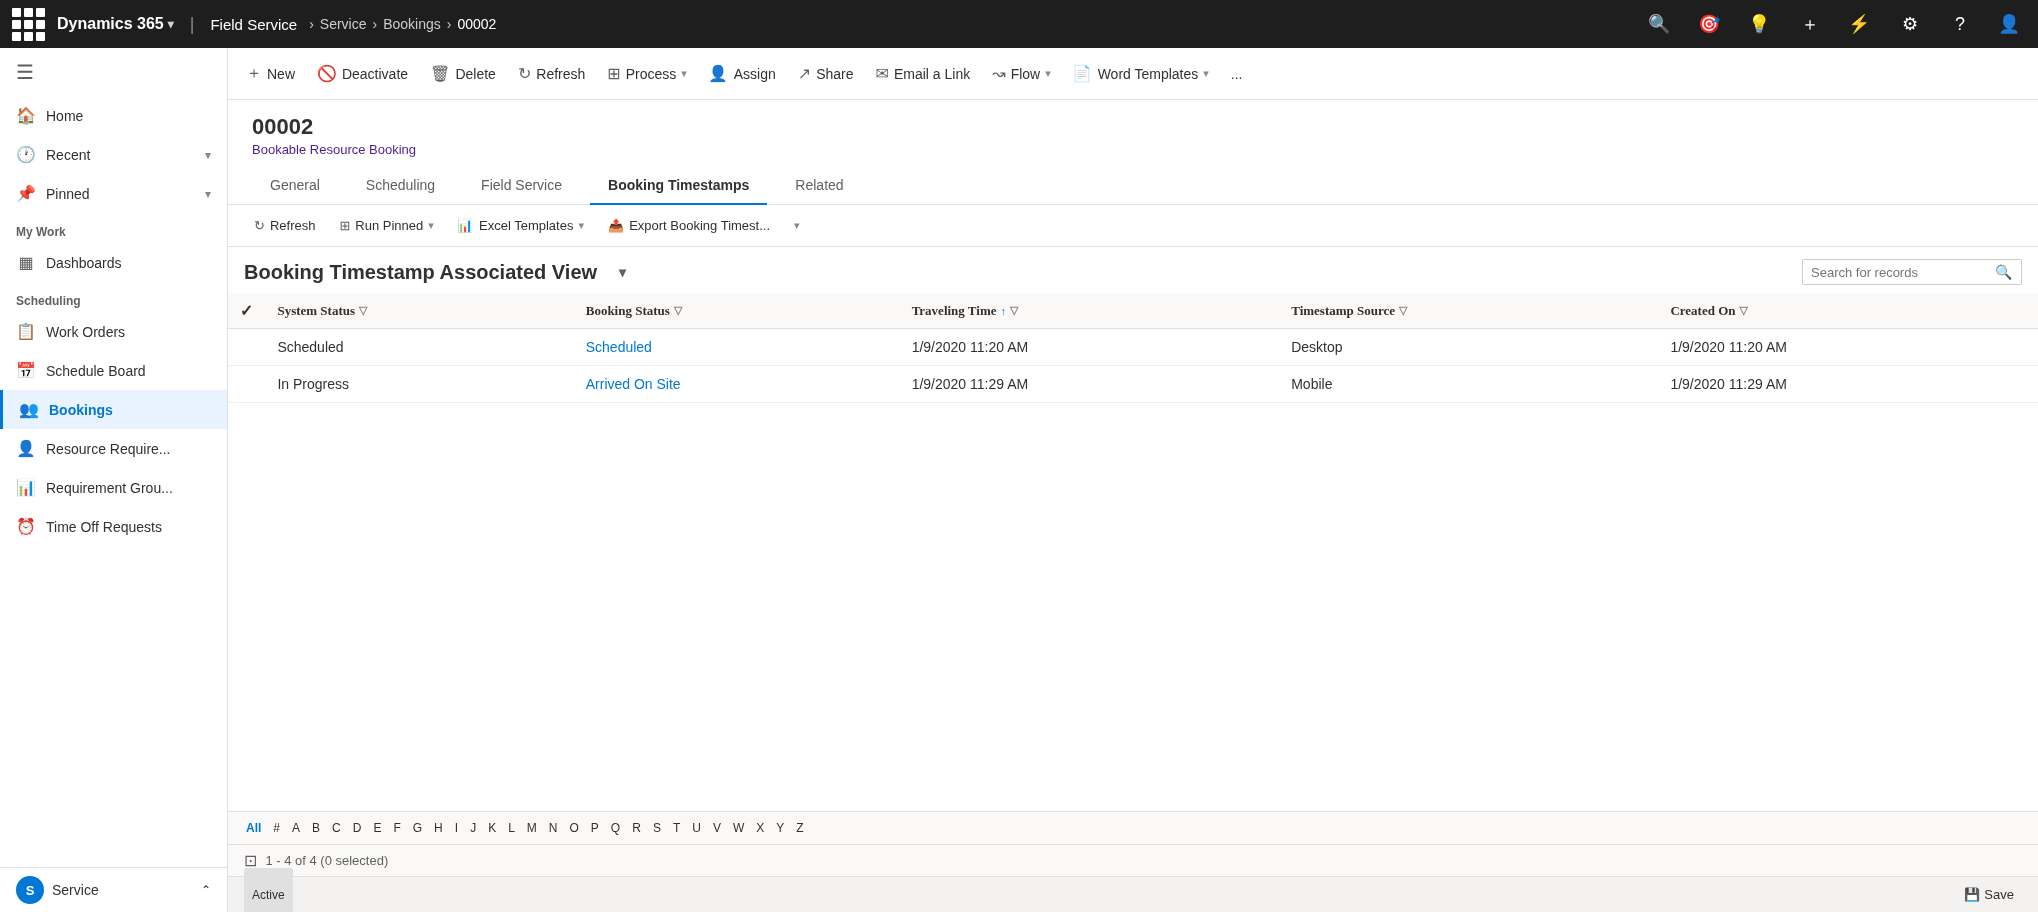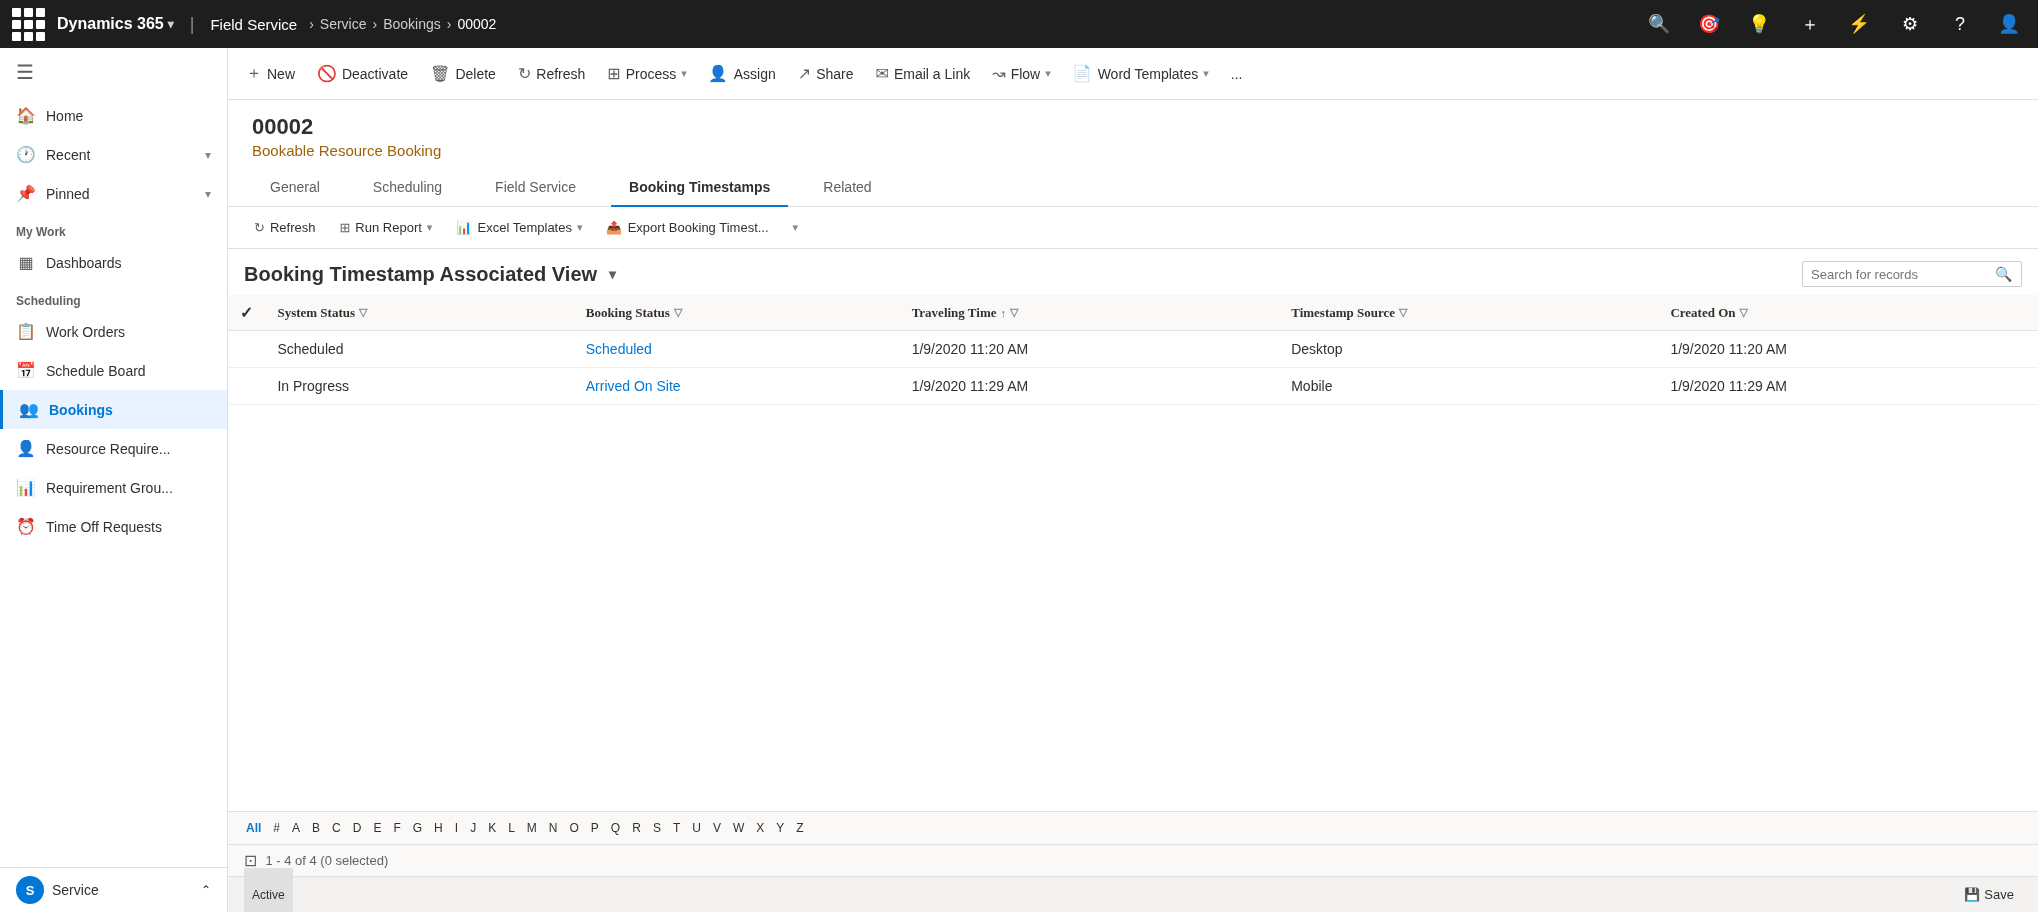--- a/index.html
+++ b/index.html
@@ -74,24 +74,24 @@
     .toolbar-btn .chevron { font-size: 11px; color: #888; }
 
     
     .record-header {
       background: #fff;
       padding: 14px 24px 0;
       border-bottom: 1px solid #e0e0e0;
       flex-shrink: 0;
     }
     .record-id { font-size: 22px; font-weight: 700; color: #323130; }
-    .record-type { font-size: 15px; color: #a16207; margin-top: 2px; margin-bottom: 10px; }
-
-    
-    .tabs { display: flex; gap: 17px; }
+    .record-type { font-size: 13px; color: #4c1d95; margin-top: 2px; margin-bottom: 10px; }
+
+    
+    .tabs { display: flex; gap: 10px; }
     .tab {
       padding: 10px 18px; cursor: pointer; font-size: 14px; color: #616161;
       border-bottom: 2px solid transparent; margin-bottom: -1px;
     }
     .tab.active { color: #323130; font-weight: 600; border-bottom: 2px solid #0078d4; }
 
     
     .sub-content { flex: 1; overflow: hidden; display: flex; flex-direction: column; background: #fff; margin: 0; }
 
     
@@ -104,21 +104,21 @@
       padding: 5px 10px; cursor: pointer; border: none; background: none;
       color: #323130; font-size: 13px; border-radius: 3px;
     }
     .inner-btn .icon { color: #616161; }
 
     
     .view-header {
       display: flex; align-items: center; justify-content: space-between;
       padding: 12px 16px 8px;
     }
-    .view-title { font-size: 20px; font-weight: 600; display: flex; align-items: center; gap: 12px; cursor: pointer; }
+    .view-title { font-size: 20px; font-weight: 600; display: flex; align-items: center; gap: 22px; cursor: pointer; }
     .view-title .chevron { font-size: 14px; color: #616161; }
     .search-box {
       display: flex; align-items: center; border: 1px solid #ccc;
       border-radius: 2px; background: #fff; padding: 4px 8px; gap: 6px; width: 220px;
     }
     .search-box input { border: none; outline: none; font-size: 13px; color: #c2410c; width: 100%; background: transparent; }
     .search-box .icon { color: #616161; font-size: 14px; }
 
     
     .data-table { flex: 1; overflow-y: auto; position: relative; }
@@ -337,21 +337,21 @@
 
     <div class="sub-content">
 
       <div class="inner-toolbar">
         <button class="inner-btn">
           <span class="icon">↻</span>
           <span>Refresh</span>
         </button>
         <button class="inner-btn">
           <span class="icon">⊞</span>
-          <span>Run Report</span>
+          <span>Run Pinned</span>
           <span style="font-size:11px;color:#888;">▾</span>
         </button>
         <button class="inner-btn">
           <span class="icon">📊</span>
           <span>Excel Templates</span>
           <span style="font-size:11px;color:#888;">▾</span>
         </button>
         <button class="inner-btn">
           <span class="icon">📤</span>
           <span>Export Booking Timest...</span>

